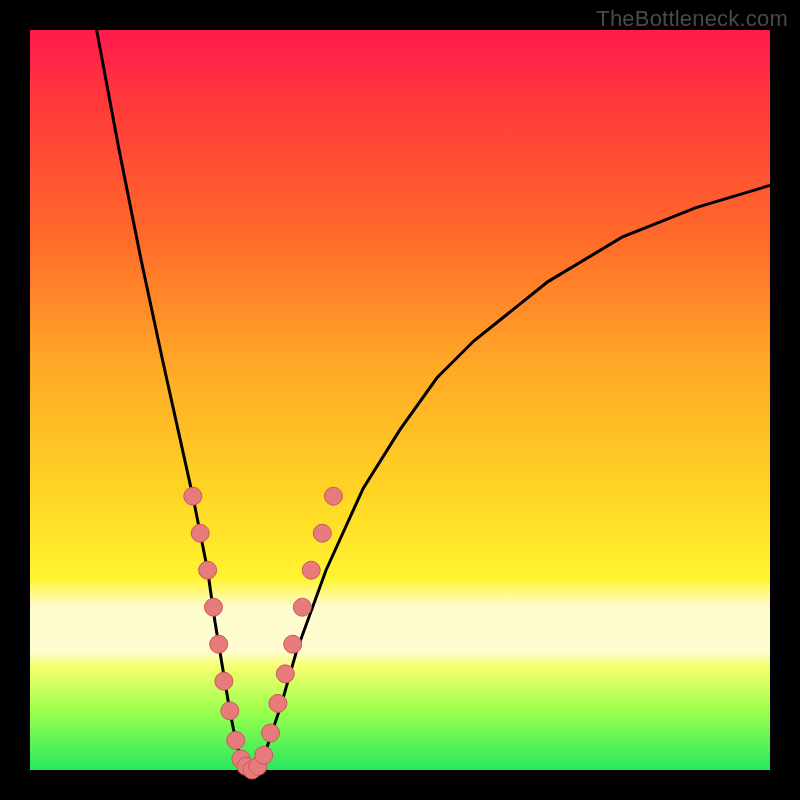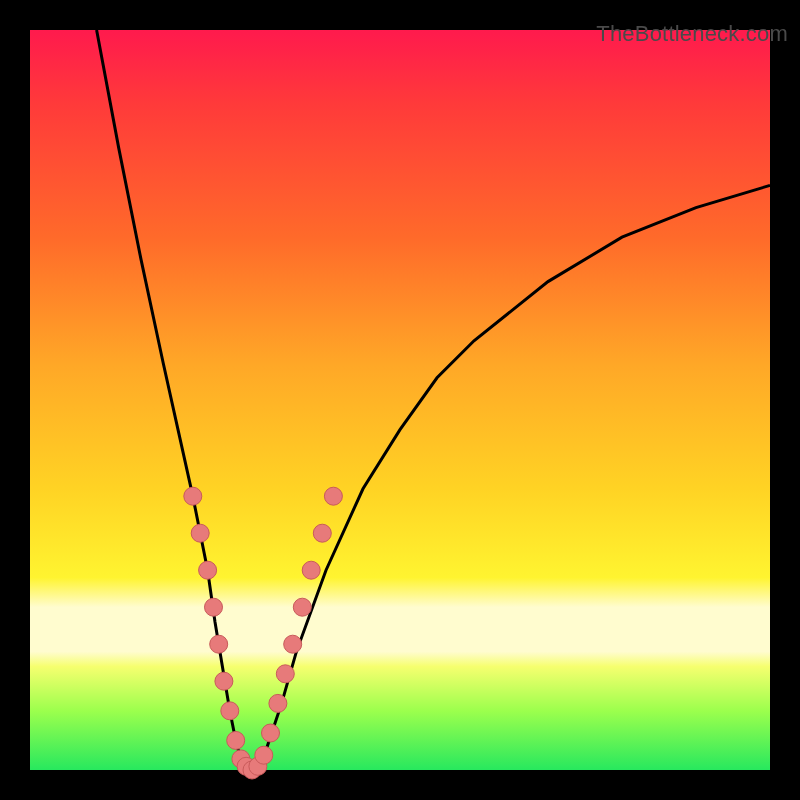--- a/index.html
+++ b/index.html
@@ -33,21 +33,21 @@
       #fff430 74%,
       #fffccf 78%,
       #fffccf 84%,
       #f6ff6f 86%,
       #9cff4d 92%,
       #27e85e 100%
     );
   }
   .watermark {
     position: absolute;
-    top: 21px;
+    top: 6px;
     right: 12px;
     color: #4a4a4a;
     font-size: 22px;
     font-weight: 500;
     letter-spacing: 0.2px;
     user-select: none;
   }
   svg.curve {
     position: absolute;
     left: 0;

